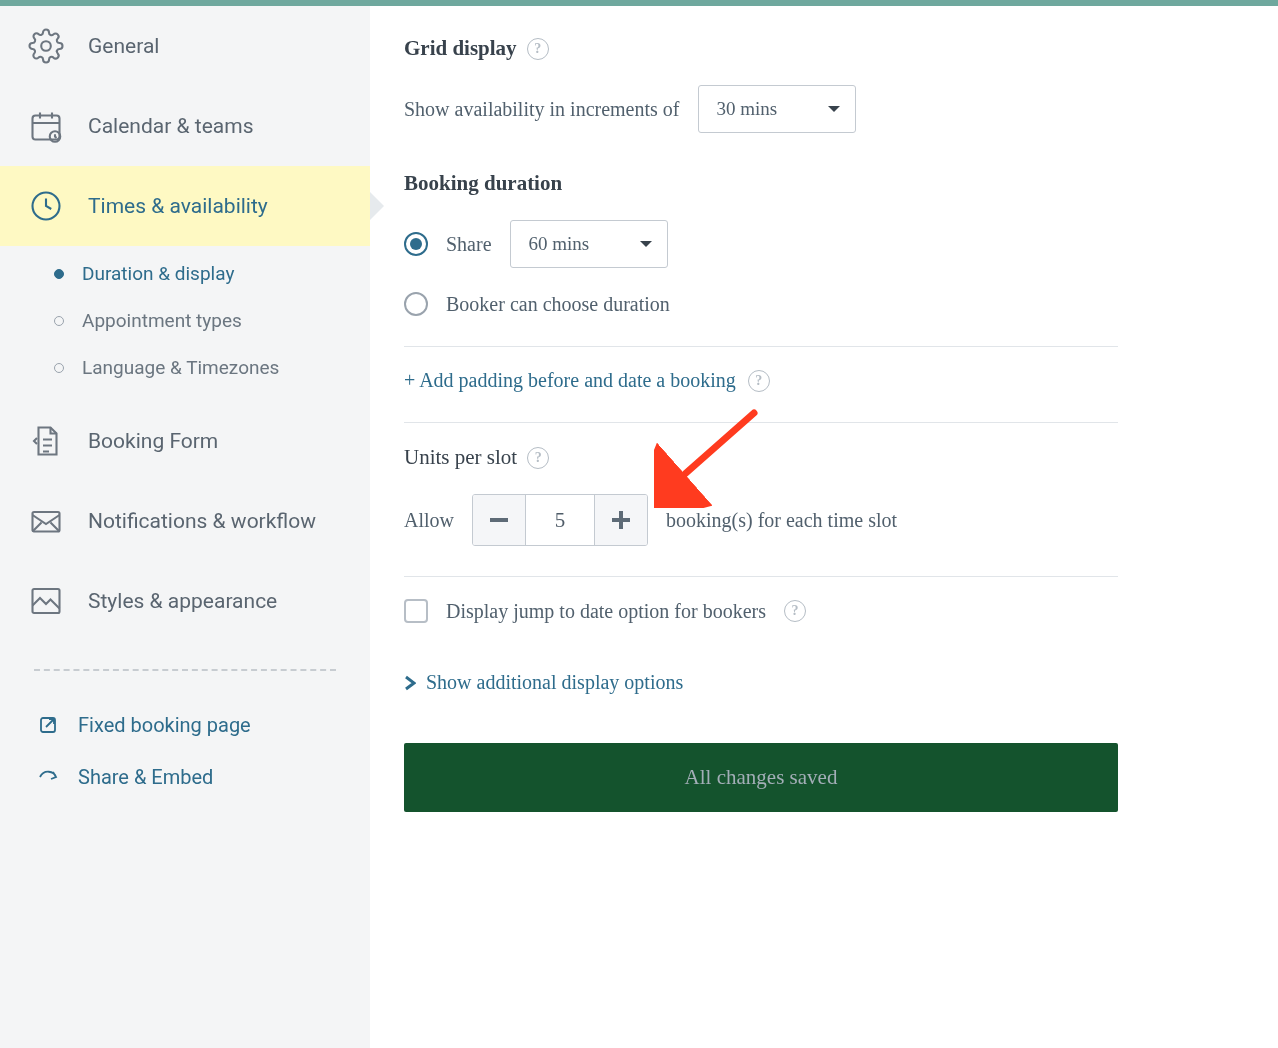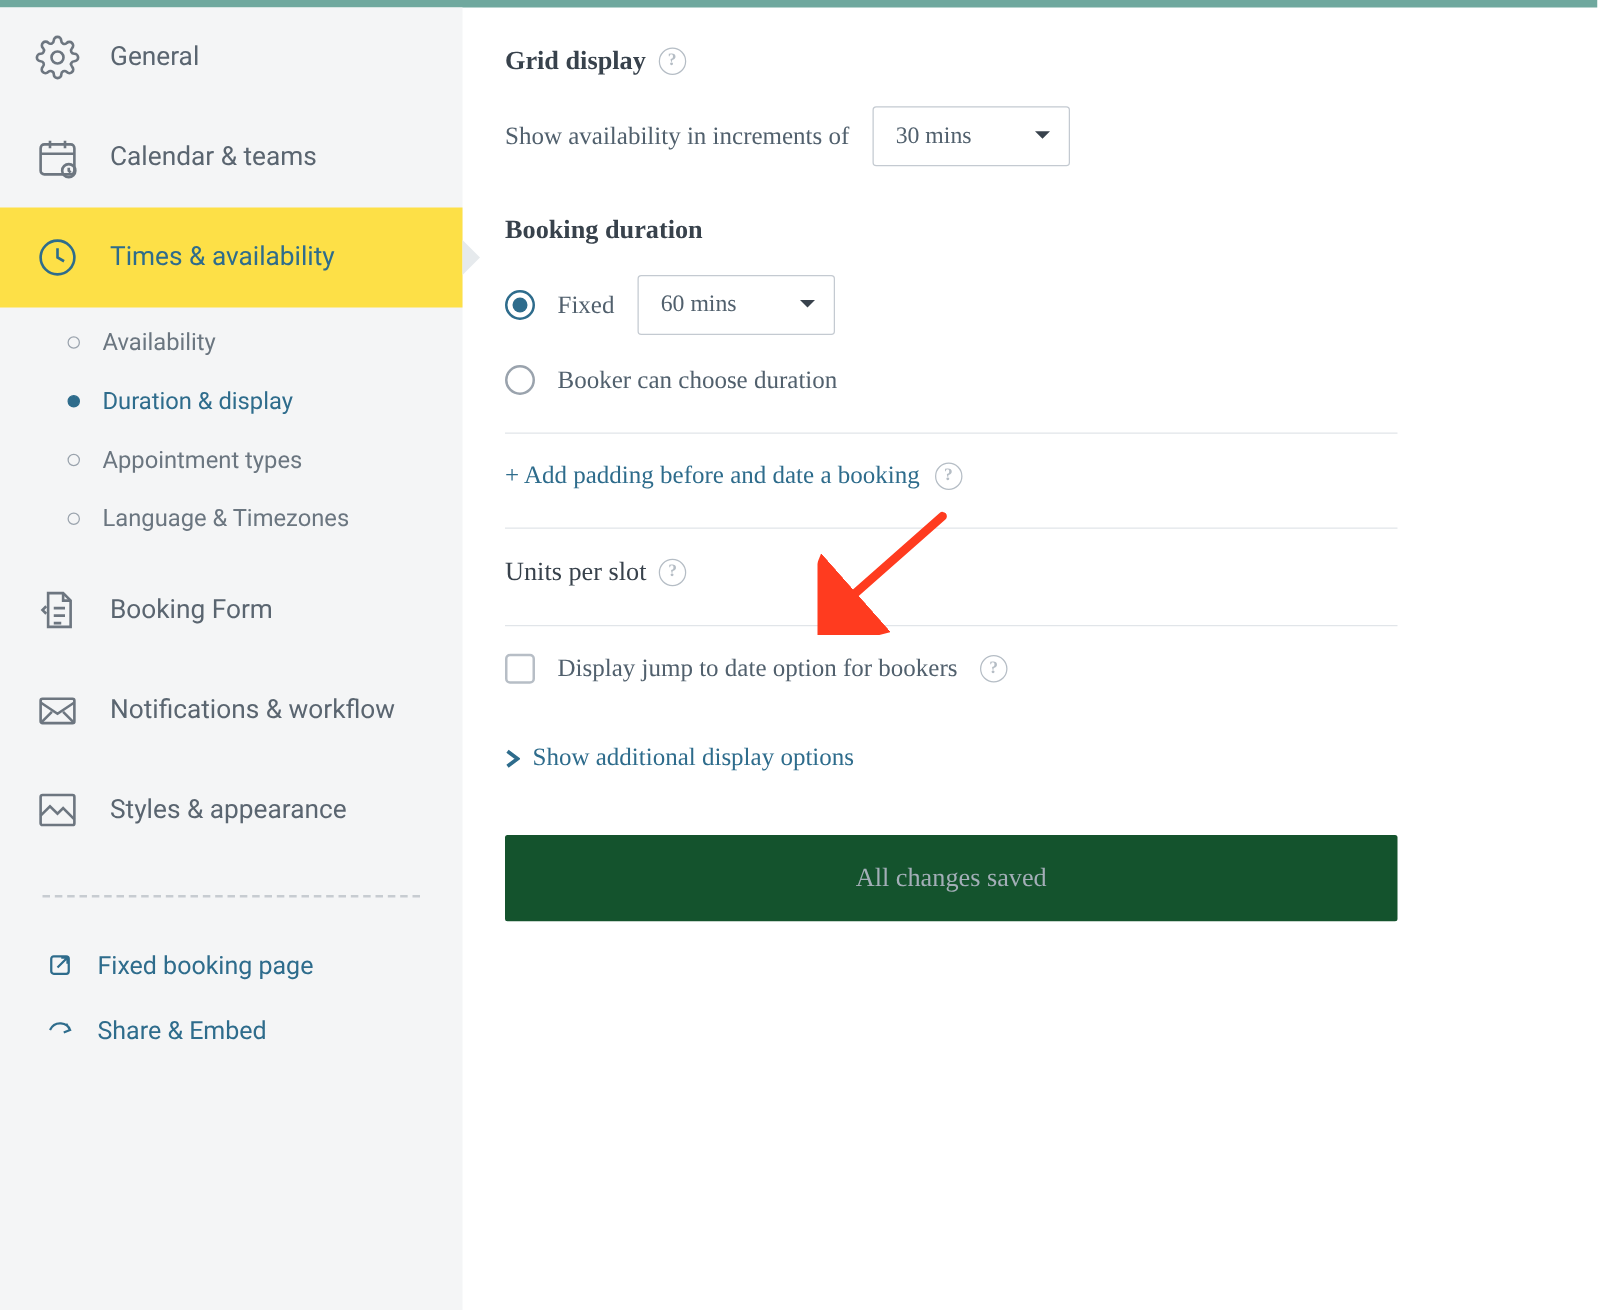--- a/index.html
+++ b/index.html
@@ -36,21 +36,21 @@
       display: flex;
       align-items: center;
       padding: 22px 28px;
       cursor: pointer;
       color: #5a6570;
       font-size: 21px;
       gap: 24px;
       position: relative;
     }
     .sidebar-item.active {
-      background: #fde047;
+      background: #fef9c3;
       color: #2e6c8c;
     }
     .sidebar-item.active::after {
       content: '';
       position: absolute;
       right: -14px;
       top: 50%;
       transform: translateY(-50%);
       width: 0;
       height: 0;
@@ -303,24 +303,20 @@
       <span class="sidebar-icon">
         <svg viewBox="0 0 24 24">
             <circle cx="12" cy="12" r="9"></circle>
             <path d="M12 7v5l3.5 2"></path>
           </svg>
       </span>
       <span>Times &amp; availability</span>
     </div>
 
     <div class="sidebar-sub">
-      <div class="sidebar-sub-item">
-        <span class="sub-bullet"></span>
-        <span>Availability</span>
-      </div>
       <div class="sidebar-sub-item active">
         <span class="sub-bullet"></span>
         <span>Duration &amp; display</span>
       </div>
       <div class="sidebar-sub-item">
         <span class="sub-bullet"></span>
         <span>Appointment types</span>
       </div>
       <div class="sidebar-sub-item">
         <span class="sub-bullet"></span>
@@ -400,21 +396,21 @@
     </div>
 
     <div style="height:38px"></div>
 
     <div class="section-title">
       <span>Booking duration</span>
     </div>
 
     <div class="row">
       <span class="radio checked"></span>
-      <span>Fixed</span>
+      <span>Share</span>
       <div class="select">
         <span>60 mins</span>
         <span class="caret">
           <svg width="14" height="10" viewBox="0 0 14 10">
               <path d="M1 1l6 6 6-6" fill="#38424c"></path>
             </svg>
         </span>
       </div>
     </div>
 
@@ -430,20 +426,38 @@
       <span class="help-icon">?</span>
     </div>
 
     <hr class="divider-line">
 
     <div class="section-title" style="font-weight:400">
       <span>Units per slot</span>
       <span class="help-icon">?</span>
     </div>
 
+    <div class="row">
+      <span>Allow</span>
+      <div class="stepper">
+        <div class="stepper-btn">
+          <svg width="18" height="4" viewBox="0 0 18 4">
+              <rect width="18" height="4" fill="#5e6b77"></rect>
+            </svg>
+        </div>
+        <div class="stepper-value">5</div>
+        <div class="stepper-btn">
+          <svg width="18" height="18" viewBox="0 0 18 18">
+              <rect x="7" width="4" height="18" fill="#5e6b77"></rect>
+              <rect y="7" width="18" height="4" fill="#5e6b77"></rect>
+            </svg>
+        </div>
+      </div>
+      <span>booking(s) for each time slot</span>
+    </div>
 
     <hr class="divider-line">
 
     <div class="row" style="margin-top:6px">
       <span class="checkbox"></span>
       <span>Display jump to date option for bookers</span>
       <span class="help-icon">?</span>
     </div>
 
     <div style="height:48px"></div>

